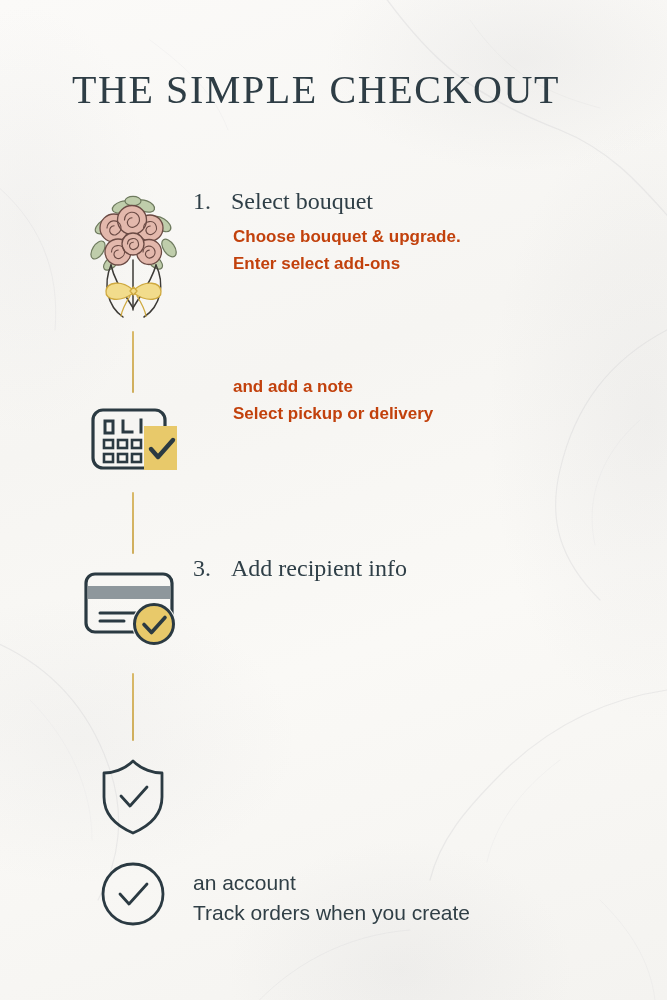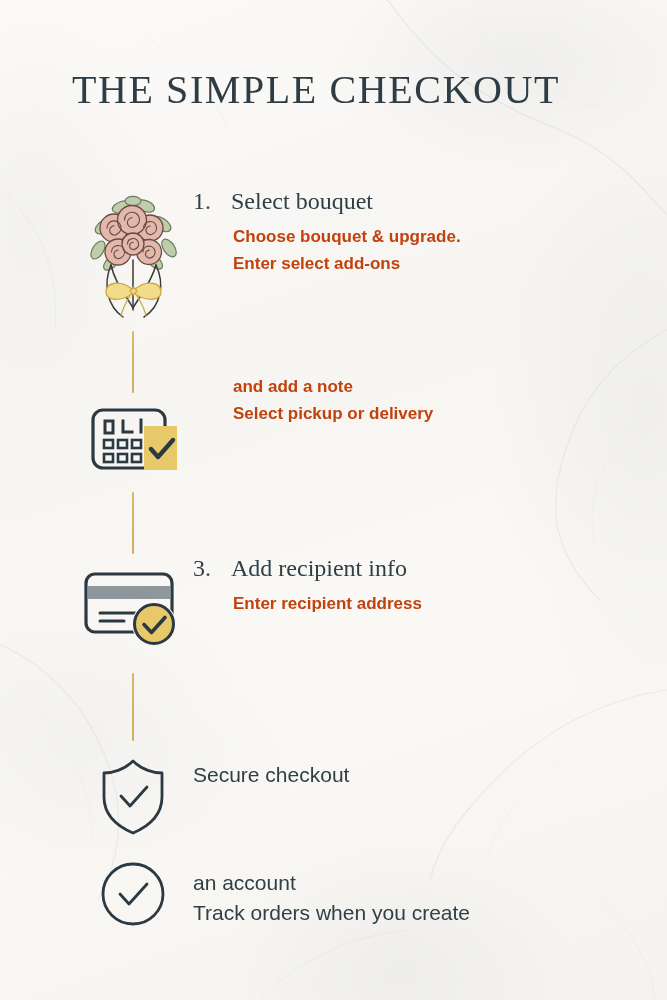--- a/index.html
+++ b/index.html
@@ -189,34 +189,28 @@
       <circle cx="76" cy="62" r="22" fill="#f7f6f3"></circle>
       <circle cx="76" cy="62" r="19.5" fill="#e8c96a" stroke="#2b3a42" stroke-width="3"></circle>
       <path d="M66 62.5 l 7.5 8 l 13.5 -15" fill="none" stroke="#2b3a42" stroke-width="3.6" stroke-linecap="round" stroke-linejoin="round"></path>
     </svg>
   </div>
 
   <div class="txt-col" style="top:550px;">
     <div class="step-head">
       <div><span class="step-num">3.</span><span>Add recipient info</span></div>
     </div>
-    <div class="step-body">
-      <div>Enter recipient address</div>
-    </div>
   </div>
 
   <div class="icon-col" style="top:755px;">
     <svg width="80" height="82" viewBox="0 0 80 82">
       <path d="M40 6 C 31 15, 19 18, 11 18 L 11 42 C 11 62, 26 72, 40 78 C 54 72, 69 62, 69 42 L 69 18 C 61 18, 49 15, 40 6 Z" fill="none" stroke="#2b3a42" stroke-width="2.8" stroke-linejoin="round"></path>
       <path d="M28 41 l 9 10 l 17 -19" fill="none" stroke="#2b3a42" stroke-width="2.8" stroke-linecap="round" stroke-linejoin="round"></path>
     </svg>
   </div>
-  <div class="txt-col" style="top:760px;">
-    <div class="extra-body">Secure checkout</div>
-  </div>
 
   <div class="icon-col" style="top:858px;">
     <svg width="80" height="72" viewBox="0 0 80 72">
       <circle cx="40" cy="36" r="30" fill="none" stroke="#2b3a42" stroke-width="2.8"></circle>
       <path d="M27 36 l 9 10 l 18 -20" fill="none" stroke="#2b3a42" stroke-width="2.8" stroke-linecap="round" stroke-linejoin="round"></path>
     </svg>
   </div>
   <div class="txt-col" style="top:868px;">
     <div class="extra-body">an account</div>
     <div class="extra-body">Track orders when you create</div>

